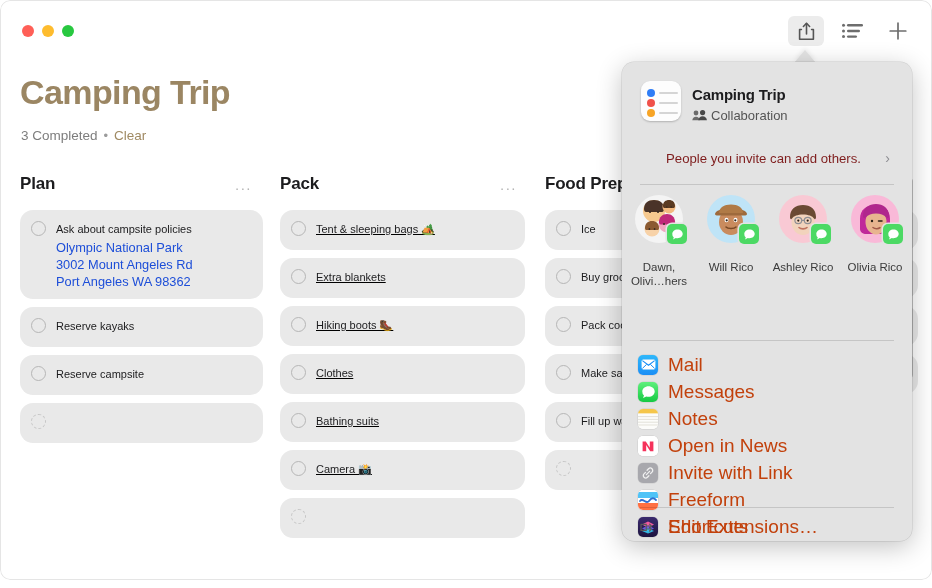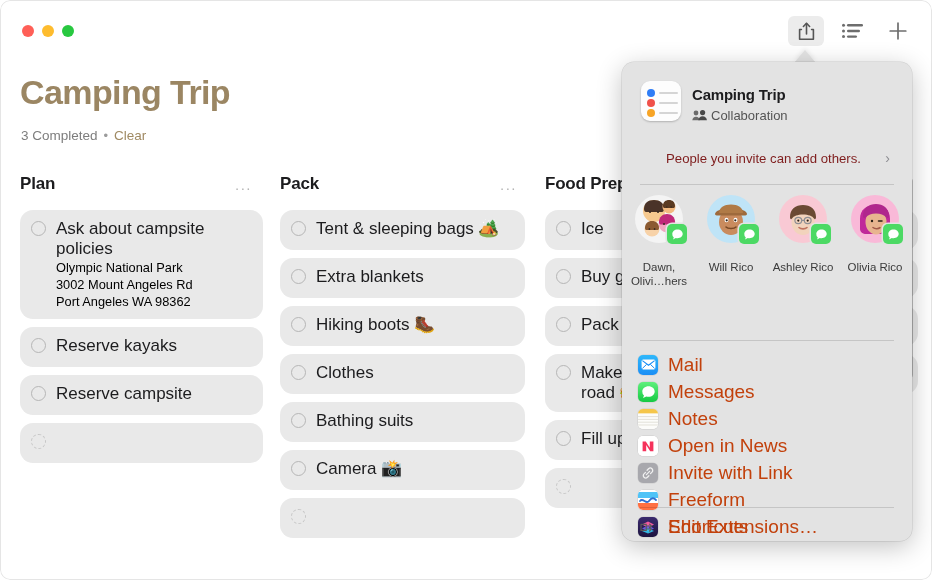--- a/index.html
+++ b/index.html
@@ -89,35 +89,35 @@
     box-sizing:border-box;
     min-height:40px;
   }
   .task .circle{
     position:absolute;left:11px;top:11px;
     width:15px;height:15px;border-radius:50%;
     border:1.4px solid #b6b6b6;box-sizing:border-box;
   }
   .task.empty .circle{border-style:dashed;border-color:#c6c6c6;}
   .task .t-title{
-    font-size:17px;color:#1c1c1e;line-height:20px;
+    font-size:11px;color:#1c1c1e;line-height:20px;
     word-wrap:break-word;
   }
   .task .t-sub{
-    font-size:12.8px;color:#000000;line-height:17px;
+    font-size:12.8px;color:#1d4ed8;line-height:17px;
   }
   .task.empty{height:40px;}
 
   
   #col-plan{left:20px;width:243px;}
   #col-plan .tasks{width:243px;}
   #col-plan .col-more{left:215px;}
 
   #col-pack{left:280px;width:245px;}
-  #col-pack .tasks{width:245px;}
+  #col-pack .tasks{width:245px;text-decoration:underline;}
   #col-pack .col-more{left:220px;}
 
   #col-food{left:545px;width:245px;}
   #col-food .tasks{width:245px;}
   #col-food .col-more{left:220px;}
 
   #col-extra{left:810px;width:108px;}
   #col-extra .tasks{width:108px;}
 
   

